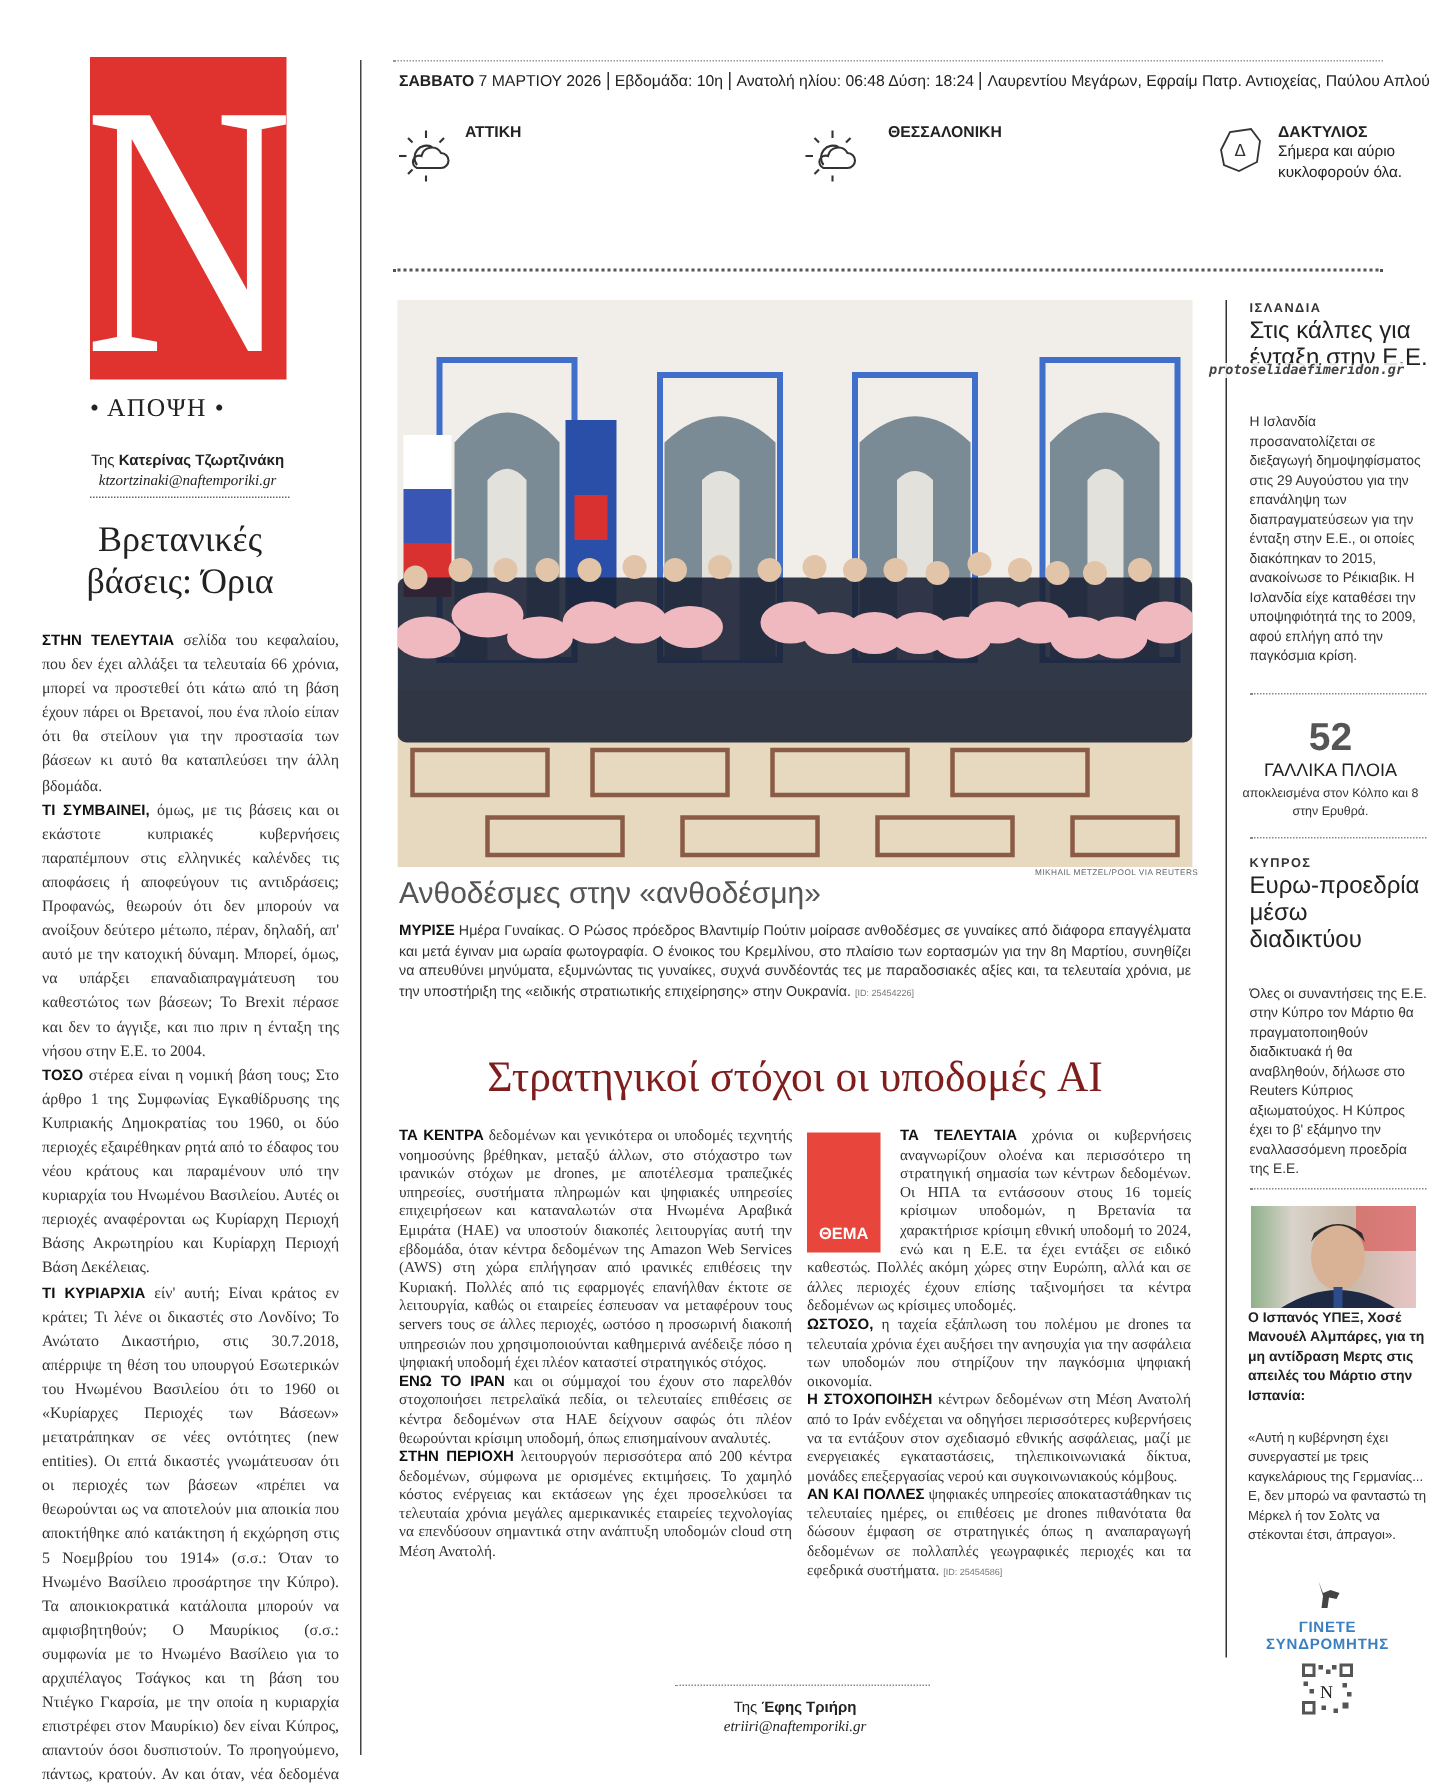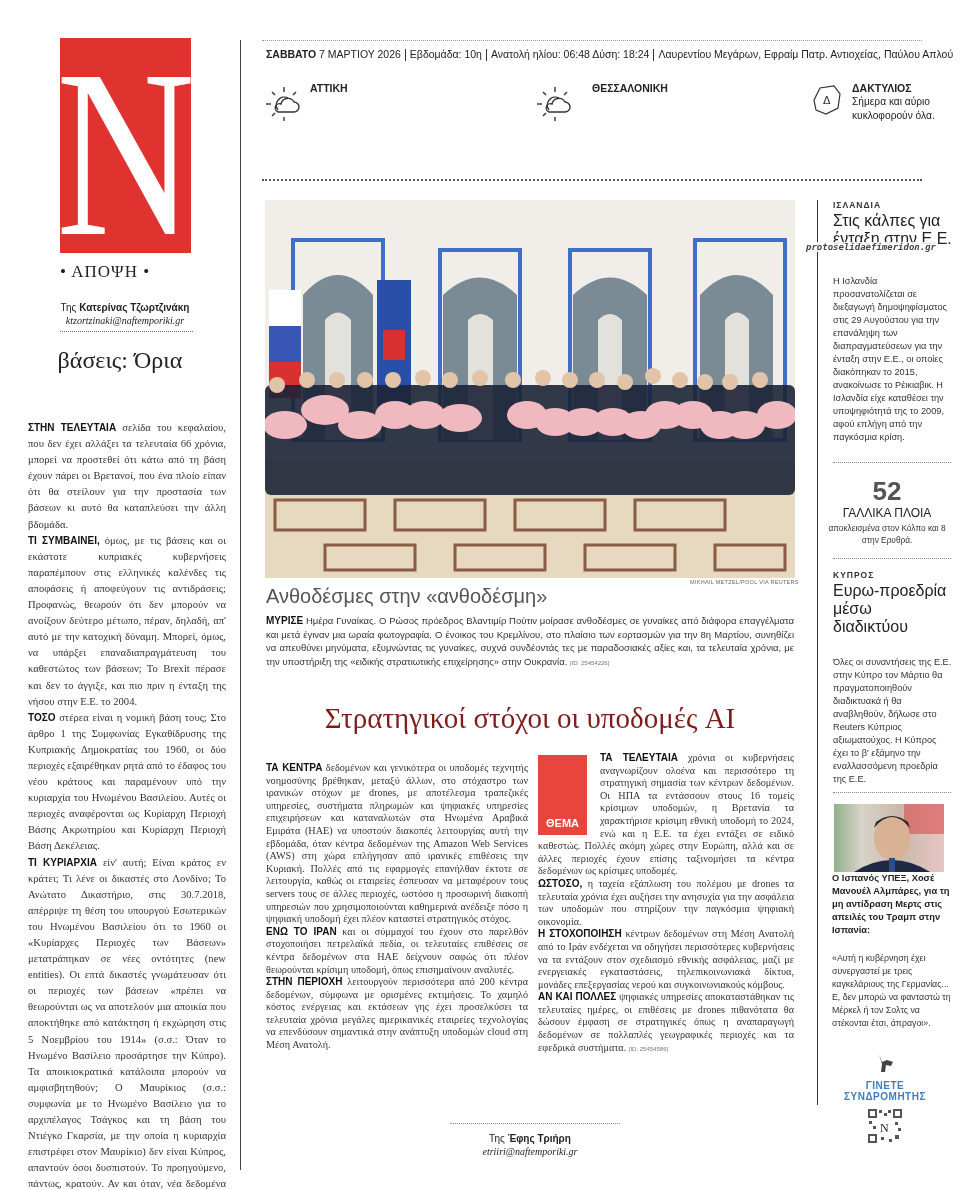--- a/index.html
+++ b/index.html
@@ -31,21 +31,21 @@
   #wx-rule{left:262px;top:179px;width:660px;height:3px;border-top:2px dotted #555;}
 
   
   #photo{left:265px;top:200px;width:530px;height:378px;background:#efece6;overflow:hidden;}
   #photo-credit{left:690px;top:579px;font-family:"Liberation Sans",sans-serif;font-size:5.5px;color:#666;letter-spacing:.3px;}
   #photo-title{left:266px;top:585px;font-family:"Liberation Sans",sans-serif;font-size:20px;color:#555;}
   #photo-caption{left:266px;top:614px;width:528px;font-family:"Liberation Sans",sans-serif;font-size:9.5px;line-height:13.5px;text-align:justify;color:#333;}
 
   
   #story-title{left:265px;top:702px;width:530px;text-align:center;font-family:"Liberation Serif",serif;font-size:29px;color:#7f1d1d;}
-  #col1{left:266px;top:752px;width:262px;font-family:"Liberation Serif",serif;font-size:10.2px;line-height:12.6px;text-align:justify;color:#333;margin-top:10px;}
+  #col1{left:266px;top:752px;width:262px;font-family:"Liberation Serif",serif;font-size:10.2px;line-height:12.6px;text-align:justify;color:#333;}
   #col1 p,#col2 p{margin:0;}
   #thema{left:538px;top:755px;width:49px;height:80px;background:#e8463c;}
   #thema span{position:absolute;bottom:6px;left:0;width:49px;text-align:center;color:#fff;font-family:"Liberation Sans",sans-serif;font-weight:bold;font-size:11px;}
   #col2{left:538px;top:752px;width:256px;font-family:"Liberation Serif",serif;font-size:10.2px;line-height:12.6px;text-align:justify;color:#333;}
   #col2 .float{float:left;width:62px;height:84px;}
   #story-dots{left:450px;top:1123px;width:170px;border-top:1px dotted #888;}
   #story-byline{left:400px;top:1133px;width:260px;text-align:center;font-family:"Liberation Sans",sans-serif;font-size:10px;}
   #story-byline .name{font-weight:bold;}
   #story-byline .email{font-family:"Liberation Serif",serif;font-style:italic;font-size:10px;margin-top:2px;}
 
@@ -72,20 +72,21 @@
 <div id="logo" class="abs">
   <span>N</span>
 </div>
 <div id="section-label" class="abs">• ΑΠΟΨΗ •</div>
 <div id="byline-left" class="abs">
   <div><span>Της</span> <span class="name">Κατερίνας Τζωρτζινάκη</span></div>
   <div class="email">ktzortzinaki@naftemporiki.gr</div>
 </div>
 <div id="left-dots" class="abs"></div>
 <div id="left-title" class="abs">
+  <div>Βρετανικές</div>
   <div>βάσεις: Όρια</div>
 </div>
 <div id="left-body" class="abs">
   <p><span class="lead">ΣΤΗΝ ΤΕΛΕΥΤΑΙΑ</span><span> σελίδα του κεφαλαίου, που δεν έχει αλλάξει τα τελευταία 66 χρόνια, μπορεί να προστεθεί ότι κάτω από τη βάση έχουν πάρει οι Βρετανοί, που ένα πλοίο είπαν ότι θα στείλουν για την προστασία των βάσεων κι αυτό θα καταπλεύσει την άλλη βδομάδα.</span></p>
   <p><span class="lead">ΤΙ ΣΥΜΒΑΙΝΕΙ,</span><span> όμως, με τις βάσεις και οι εκάστοτε κυπριακές κυβερνήσεις παραπέμπουν στις ελληνικές καλένδες τις αποφάσεις ή αποφεύγουν τις αντιδράσεις; Προφανώς, θεωρούν ότι δεν μπορούν να ανοίξουν δεύτερο μέτωπο, πέραν, δηλαδή, απ' αυτό με την κατοχική δύναμη. Μπορεί, όμως, να υπάρξει επαναδιαπραγμάτευση του καθεστώτος των βάσεων; Το Brexit πέρασε και δεν το άγγιξε, και πιο πριν η ένταξη της νήσου στην Ε.Ε. το 2004.</span></p>
   <p><span class="lead">ΤΟΣΟ</span><span> στέρεα είναι η νομική βάση τους; Στο άρθρο 1 της Συμφωνίας Εγκαθίδρυσης της Κυπριακής Δημοκρατίας του 1960, οι δύο περιοχές εξαιρέθηκαν ρητά από το έδαφος του νέου κράτους και παραμένουν υπό την κυριαρχία του Ηνωμένου Βασιλείου. Αυτές οι περιοχές αναφέρονται ως Κυρίαρχη Περιοχή Βάσης Ακρωτηρίου και Κυρίαρχη Περιοχή Βάση Δεκέλειας.</span></p>
   <p><span class="lead">ΤΙ ΚΥΡΙΑΡΧΙΑ</span><span> είν' αυτή; Είναι κράτος εν κράτει; Τι λένε οι δικαστές στο Λονδίνο; Το Ανώτατο Δικαστήριο, στις 30.7.2018, απέρριψε τη θέση του υπουργού Εσωτερικών του Ηνωμένου Βασιλείου ότι το 1960 οι «Κυρίαρχες Περιοχές των Βάσεων» μετατράπηκαν σε νέες οντότητες (new entities). Οι επτά δικαστές γνωμάτευσαν ότι οι περιοχές των βάσεων «πρέπει να θεωρούνται ως να αποτελούν μια αποικία που αποκτήθηκε από κατάκτηση ή εκχώρηση στις 5 Νοεμβρίου του 1914» (σ.σ.: Όταν το Ηνωμένο Βασίλειο προσάρτησε την Κύπρο). Τα αποικιοκρατικά κατάλοιπα μπορούν να αμφισβητηθούν; Ο Μαυρίκιος (σ.σ.: συμφωνία με το Ηνωμένο Βασίλειο για το αρχιπέλαγος Τσάγκος και τη βάση του Ντιέγκο Γκαρσία, με την οποία η κυριαρχία επιστρέφει στον Μαυρίκιο) δεν είναι Κύπρος, απαντούν όσοι δυσπιστούν. Το προηγούμενο, πάντως, κρατούν. Αν και όταν, νέα δεδομένα δημιουργηθούν.</span> </p>
 </div>
 <div id="left-rule" class="abs"></div>
 
@@ -267,21 +268,21 @@
 <div class="abs rdots" style="left:833px;top:792px;"></div>
 <div id="portrait" class="abs">
   <svg width="110" height="68" viewBox="0 0 110 68">
     <rect x="70" y="0" width="40" height="30" fill="#d94c4c" opacity=".6"></rect>
     <ellipse cx="58" cy="34" rx="18" ry="22" fill="#d9b195"></ellipse>
     <path d="M40 24 Q58 2 76 24 L74 18 Q58 6 42 18Z" fill="#2b2b2b"></path>
     <path d="M20 68 Q58 44 96 68Z" fill="#1e2a44"></path>
     <rect x="55" y="54" width="6" height="14" fill="#2d4d8a"></rect>
   </svg>
 </div>
-<div id="quote-caption" class="abs">Ο Ισπανός ΥΠΕΞ, Χοσέ Μανουέλ Αλμπάρες, για τη μη αντίδραση Μερτς στις απειλές του Τραμπ στην Ισπανία:</div>
+<div id="quote-caption" class="abs">Ο Ισπανός ΥΠΕΞ, Χοσέ Μανουέλ Αλμπάρες, για τη μη αντίδραση Μερτς στις απειλές του Μάρτιο στην Ισπανία:</div>
 <div id="quote" class="abs">«Αυτή η κυβέρνηση έχει συνεργαστεί με τρεις καγκελάριους της Γερμανίας... Ε, δεν μπορώ να φανταστώ τη Μέρκελ ή τον Σολτς να στέκονται έτσι, άπραγοι».</div>
 <div id="subscribe" class="abs">
   <div>
     <svg width="24" height="24" viewBox="0 0 24 24" fill="#444">
         <path d="M6 2 L9 10 L14 8 L20 10 L18 14 L13 13 L12 20 L8 20 L9 12 Z"></path>
       </svg>
   </div>
   <div class="t">ΓΙΝΕΤΕ</div>
   <div class="t">ΣΥΝΔΡΟΜΗΤΗΣ</div>
   <div id="qr">

